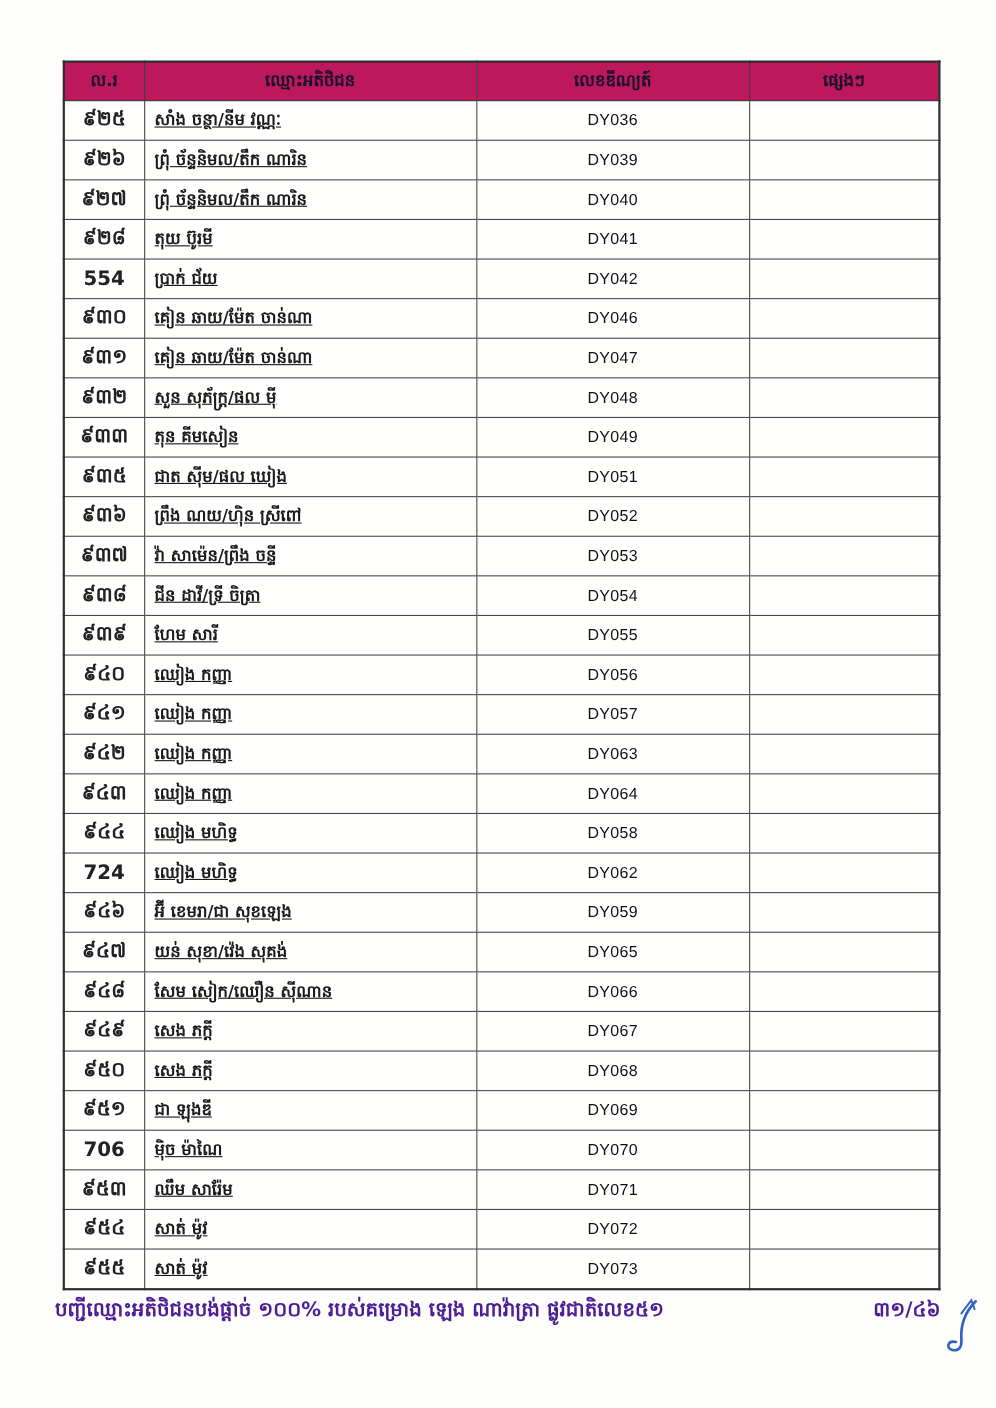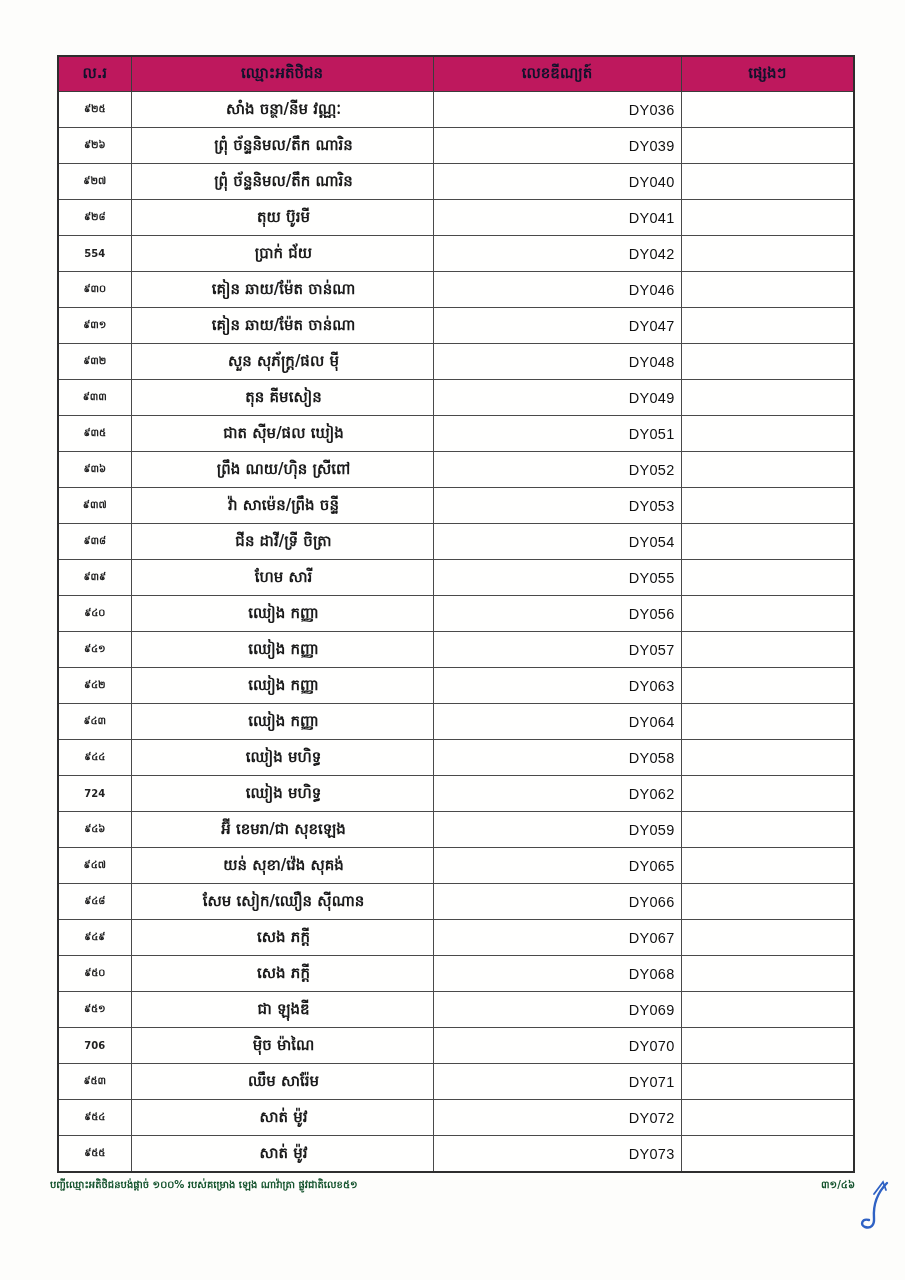--- a/index.html
+++ b/index.html
@@ -25,36 +25,36 @@
     padding:0 4px;
   }
   .doc-table td{
     height:35px;
     border:1px solid #4a4a4a;
     vertical-align:middle;
     padding:0 6px;
     background:#fffffe;
   }
   td.col-no{
-    text-align:center;font-size:10px;font-weight:600;color:#222;
+    text-align:center;font-size:18px;font-weight:600;color:#222;
   }
   td.col-name{
-    text-align:center;font-size:15px;font-weight:600;color:#1a1a1a;
-    padding-left:9px;white-space:nowrap;overflow:hidden;
+    text-align:left;font-size:15px;font-weight:600;color:#1a1a1a;
+    padding-left:9px;white-space:nowrap;overflow:hidden;text-decoration:underline;
   }
   td.col-code{
-    text-align:right;
+    text-align:center;
     font-family:"Liberation Sans",sans-serif;
     font-size:14.5px;color:#101010;letter-spacing:.3px;
   }
   td.col-remark{background:#fffffe;}
   .footer{
     position:absolute;left:50px;top:1178px;width:805px;
     display:flex;justify-content:space-between;align-items:flex-start;
-    font-size:10px;font-weight:600;color:#14532d;
+    font-size:18px;font-weight:600;color:#4c1d95;
   }
   .pen-mark{
     position:absolute;left:845px;top:1180px;width:46px;height:52px;
   }
 </style>
 </head>
 <body>
 
 <table class="doc-table">
   <colgroup>

